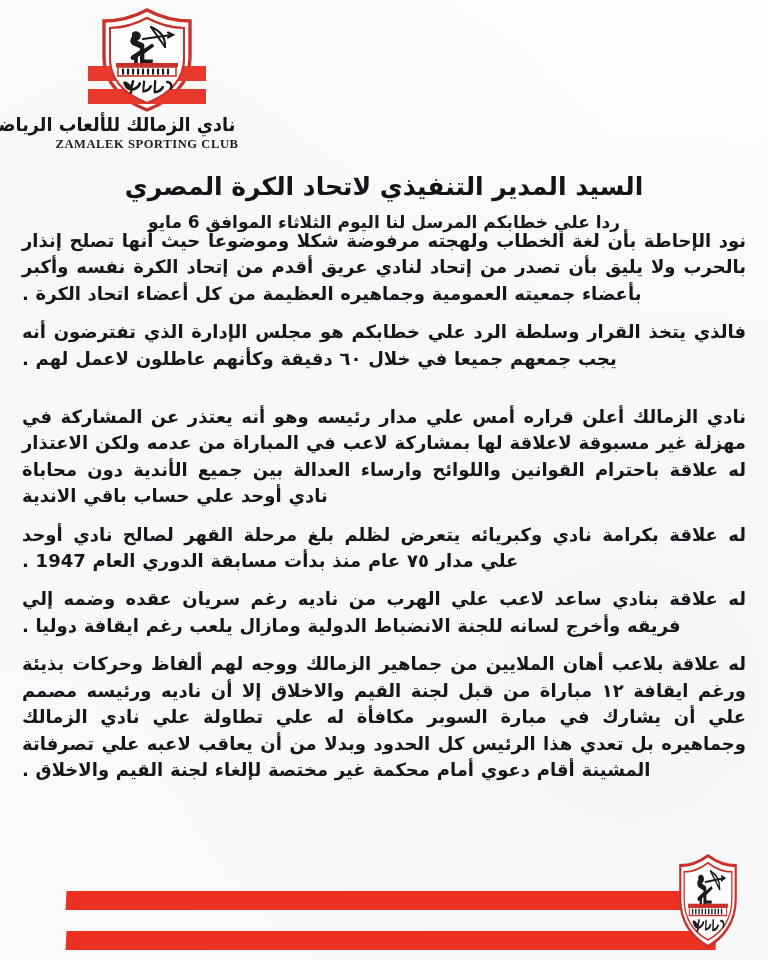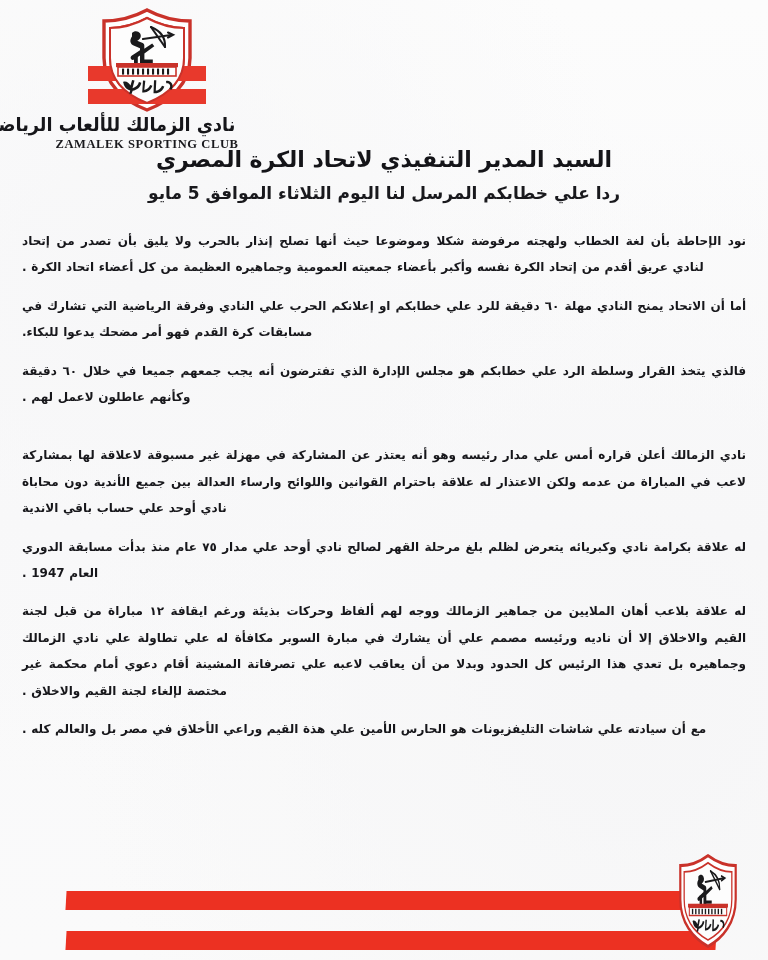--- a/index.html
+++ b/index.html
@@ -76,25 +76,26 @@
   
   .header-text {
     position: absolute;
     top: 146px;
     right: 18px;
     left: 18px;
     text-align: center;
   }
 
   .doc-title {
-    font-size: 22px;
+    font-size: 25px;
     font-weight: 700;
     color: #141418;
     line-height: 1.3;
     letter-spacing: -0.2px;
+    margin-top: 25px;
   }
 
   .doc-subtitle {
     margin-top: 7px;
     font-size: 17px;
     font-weight: 700;
     color: #19191d;
     line-height: 1.3;
   }
 
@@ -102,21 +103,21 @@
   .body-text {
     position: absolute;
     top: 228px;
     right: 22px;
     left: 22px;
   }
 
   .para {
     text-align: justify;
     text-align-last: left;
-    font-size: 12px;
+    font-size: 18px;
     font-weight: 700;
     line-height: 26.4px;
     color: #17171b;
     margin: 0 0 12px 0;
     letter-spacing: -0.15px;
     word-spacing: 0.5px;
   }
   .para.gap-lg { margin-bottom: 32px; }
 
   
@@ -210,31 +211,30 @@
         </svg>
       </div>
 
       <div class="logo-arabic-script">نادي الزمالك للألعاب الرياضية</div>
       <div class="logo-en">ZAMALEK SPORTING CLUB</div>
     </div>
   </div>
 
   <div class="header-text">
     <div class="doc-title">السيد المدير التنفيذي لاتحاد الكرة المصري</div>
-    <div class="doc-subtitle">ردا علي خطابكم المرسل لنا اليوم الثلاثاء الموافق 5 مايو</div>
+    <div class="doc-subtitle">ردا علي خطابكم المرسل لنا اليوم الثلاثاء الموافق 6 مايو</div>
   </div>
 
   <div class="body-text">
     <p class="para">نود الإحاطة بأن لغة الخطاب ولهجته مرفوضة شكلا وموضوعا حيث أنها تصلح إنذار بالحرب ولا يليق بأن تصدر من إتحاد لنادي عريق أقدم من إتحاد الكرة نفسه وأكبر بأعضاء جمعيته العمومية وجماهيره العظيمة من كل أعضاء اتحاد الكرة .</p>
-    <p class="para">أما أن الاتحاد يمنح النادي مهلة ٦٠ دقيقة للرد علي خطابكم او إعلانكم الحرب علي النادي وفرقة الرياضية التي تشارك في مسابقات كرة القدم فهو أمر مضحك يدعوا للبكاء.</p>
     <p class="para gap-lg">فالذي يتخذ القرار وسلطة الرد علي خطابكم هو مجلس الإدارة الذي تفترضون أنه يجب جمعهم جميعا في خلال ٦٠ دقيقة وكأنهم عاطلون لاعمل لهم .</p>
     <p class="para">نادي الزمالك أعلن قراره أمس علي مدار رئيسه وهو أنه يعتذر عن المشاركة في مهزلة غير مسبوقة لاعلاقة لها بمشاركة لاعب في المباراة من عدمه ولكن الاعتذار له علاقة باحترام القوانين واللوائح وارساء العدالة بين جميع الأندية دون محاباة نادي أوحد علي حساب باقي الاندية</p>
     <p class="para">له علاقة بكرامة نادي وكبريائه يتعرض لظلم بلغ مرحلة القهر لصالح نادي أوحد علي مدار ٧٥ عام منذ بدأت مسابقة الدوري العام 1947 .</p>
+    <p class="para">له علاقة بنادي ساعد لاعب علي الهرب من ناديه رغم سريان عقده وضمه إلي فريقه وأخرج لسانه للجنة الانضباط الدولية ومازال يلعب رغم ايقافة دوليا .</p>
     <p class="para">له علاقة بلاعب أهان الملايين من جماهير الزمالك ووجه لهم ألفاظ وحركات بذيئة ورغم ايقافة ١٢ مباراة من قبل لجنة القيم والاخلاق إلا أن ناديه ورئيسه مصمم علي أن يشارك في مبارة السوبر مكافأة له علي تطاولة علي نادي الزمالك وجماهيره بل تعدي هذا الرئيس كل الحدود وبدلا من أن يعاقب لاعبه علي تصرفاتة المشينة أقام دعوي أمام محكمة غير مختصة لإلغاء لجنة القيم والاخلاق .</p>
-    <p class="para">مع أن سيادته علي شاشات التليفزيونات هو الحارس الأمين علي هذة القيم وراعي الأخلاق في مصر بل والعالم كله .</p>
   </div>
 
   <div class="footer">
     <div class="stripe stripe-top"></div>
     <div class="stripe stripe-bottom"></div>
 
     <div class="footer-logo">
       <svg viewBox="0 0 118 108" width="76" height="98" aria-hidden="true" preserveAspectRatio="none">
         <path d="M59 4 C44 12 28 15 16 15 L16 52 C16 78 36 95 59 104 C82 95 102 78 102 52 L102 15 C90 15 74 12 59 4 Z" fill="#ffffff" stroke="#c9322a" stroke-width="3.4"></path>
         <path d="M59 12 C46 19 32 22 22 22 L22 52 C22 75 39 89 59 97 C79 89 96 75 96 52 L96 22 C86 22 72 19 59 12 Z" fill="#fdfdfd" stroke="#c9322a" stroke-width="2"></path>

